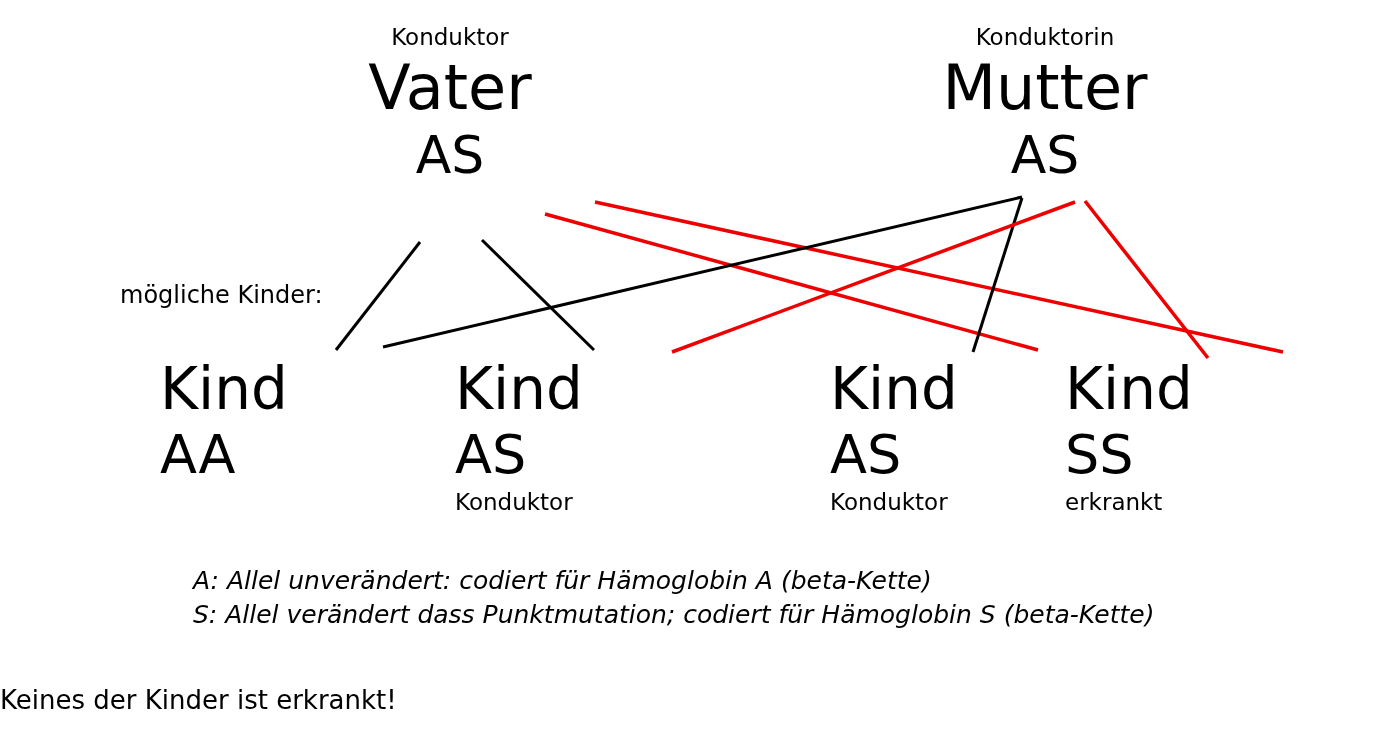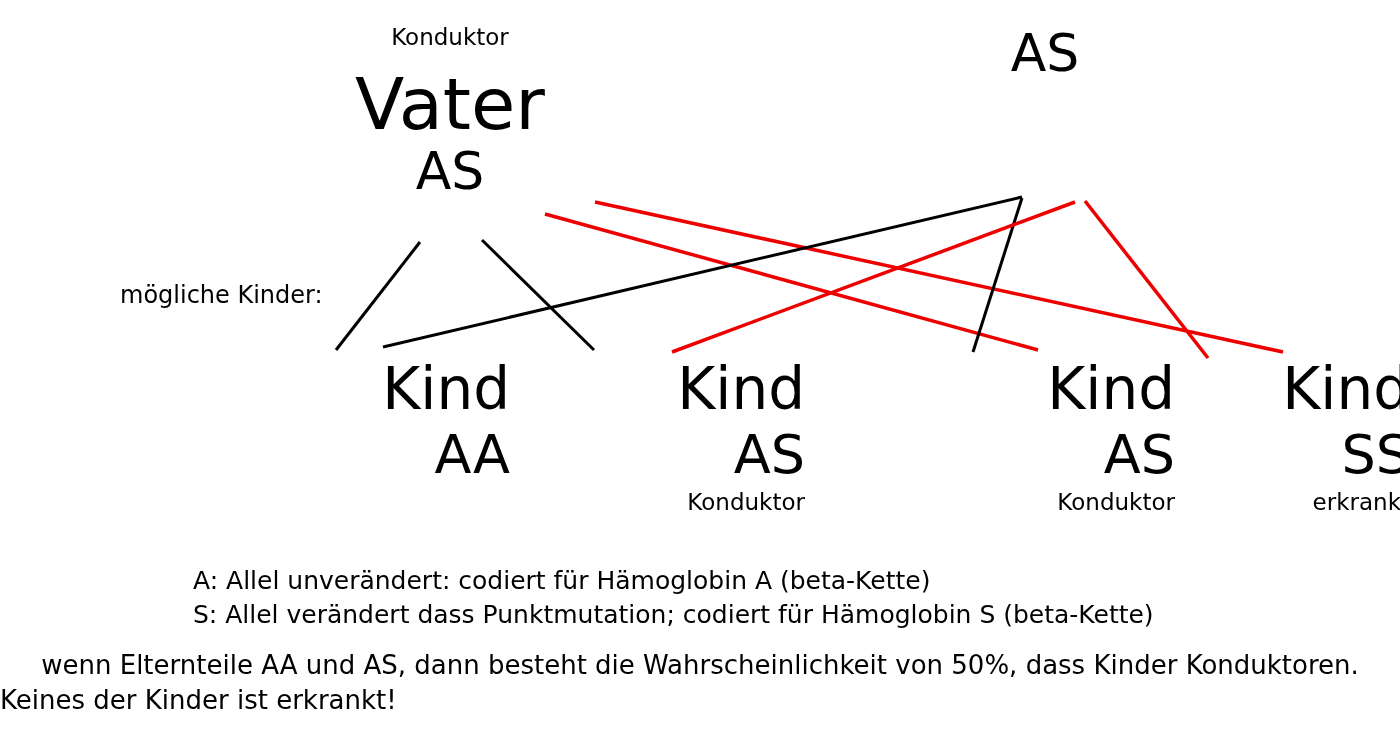--- a/index.html
+++ b/index.html
@@ -9,43 +9,43 @@
     color:#000000;
     overflow:hidden;
     position:relative;
   }
   #stage{position:relative;width:1152px;height:737px;}
 
   svg.lines{position:absolute;left:0;top:0;width:1400px;height:737px;pointer-events:none;}
 
   .node{position:absolute;text-align:center;}
   .tiny{font-size:23px;line-height:30px;font-weight:400;}
-  .big{font-size:72px;line-height:72px;font-weight:400;margin-top:16px;}
+  .big{font-size:62px;line-height:72px;font-weight:400;}
   .mid{font-size:52px;line-height:62px;font-weight:400;}
 
   
   #parent-father{left:250px;top:22px;width:400px;}
   #parent-mother{left:845px;top:22px;width:400px;}
 
   
   #moegliche-kinder{position:absolute;left:120px;top:279px;font-size:24px;line-height:32px;white-space:nowrap;text-align:center;}
 
   
-  .child{position:absolute;text-align:right;}
+  .child{position:absolute;text-align:left;}
   .child .kname{font-size:58px;line-height:68px;}
   .child .kgeno{font-size:54px;line-height:64px;}
   .child .knote{font-size:23px;line-height:30px;}
 
   #child-1{left:160px;top:355px;width:350px;}
   #child-2{left:455px;top:355px;width:350px;}
   #child-3{left:830px;top:355px;width:345px;}
   #child-4{left:1065px;top:355px;width:345px;}
 
   
-  .legend{position:absolute;font-size:25px;line-height:33px;white-space:nowrap;}
+  .legend{position:absolute;font-size:25px;line-height:33px;white-space:nowrap;font-style:italic;}
   #legend-a{left:193px;top:564px;}
   #legend-s{left:193px;top:598px;}
   #conclusion-1{position:absolute;left:0;top:648px;width:1400px;text-align:center;font-size:26px;line-height:34px;}
   #conclusion-2{position:absolute;left:0;top:683px;width:1400px;text-align:left;font-size:26px;line-height:34px;}
 </style>
 </head>
 <body>
 
 <div id="stage">
 
@@ -62,20 +62,22 @@
       </g>
   </svg>
 
   <div class="node" id="parent-father">
     <div class="tiny">Konduktor</div>
     <div class="big">Vater</div>
     <div class="mid">AS</div>
   </div>
 
   <div class="node" id="parent-mother">
+    <div class="tiny">Konduktorin</div>
+    <div class="big">Mutter</div>
     <div class="mid">AS</div>
   </div>
 
   <div id="moegliche-kinder">mögliche Kinder:</div>
 
   <div class="child" id="child-1">
     <div class="kname">Kind</div>
     <div class="kgeno">AA</div>
     <div class="knote"></div>
   </div>
@@ -94,16 +96,15 @@
 
   <div class="child" id="child-4">
     <div class="kname">Kind</div>
     <div class="kgeno">SS</div>
     <div class="knote">erkrankt</div>
   </div>
 
   <div class="legend" id="legend-a">A: Allel unverändert: codiert für Hämoglobin A (beta-Kette)</div>
   <div class="legend" id="legend-s">S: Allel verändert dass Punktmutation; codiert für Hämoglobin S (beta-Kette)</div>
 
-  <div id="conclusion-1">wenn Elternteile AA und AS, dann besteht die Wahrscheinlichkeit von 50%, dass Kinder Konduktoren.</div>
   <div id="conclusion-2">Keines der Kinder ist erkrankt!</div>
 
 </div>
 
 </body></html>

